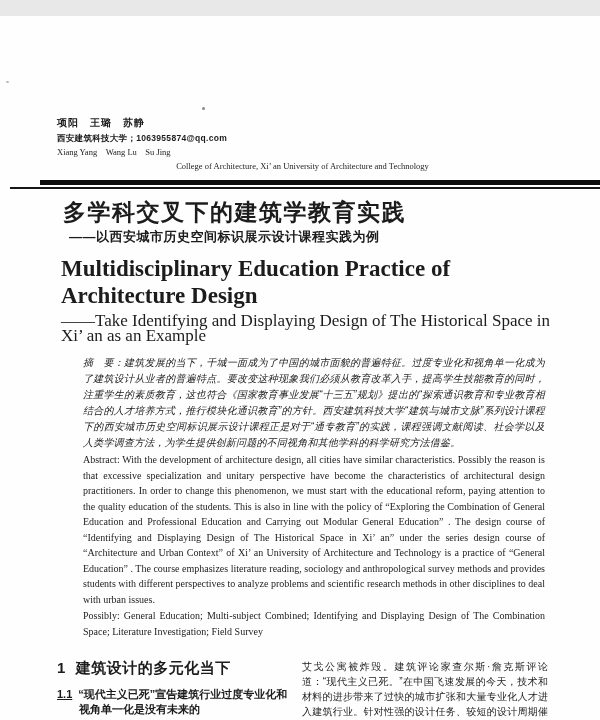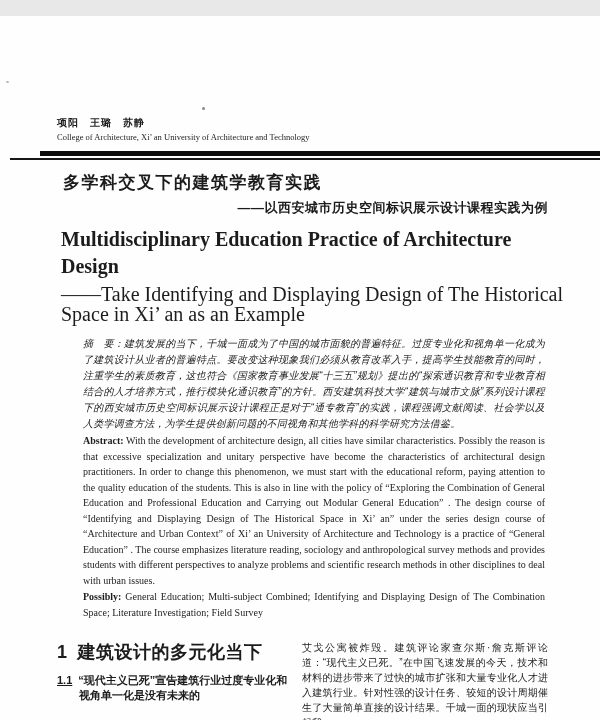--- a/index.html
+++ b/index.html
@@ -18,74 +18,76 @@
 
   .speck { position: absolute; background: #8a8a8a; border-radius: 50%; }
   .speck-a { left: 202px; top: 91px; width: 3px; height: 3px; }
   .speck-b { left: 6px; top: 65px; width: 3px; height: 2px; background: #b5b5b5; }
 
   
   .head { padding-top: 100px; }
   .authors-cn { font-size: 10px; font-weight: 700; letter-spacing: 1px; line-height: 13px; }
   .affil-cn   { font-size: 8.5px; font-weight: 600; line-height: 12px; margin-top: 3px; letter-spacing: 0.3px; }
   .authors-en { font-size: 8.5px; line-height: 12px; margin-top: 2px; font-family: "Liberation Serif", serif; }
-  .affil-en   { font-size: 8.5px; line-height: 12px; margin-top: 2px; font-family: "Liberation Serif", serif; }
+  .affil-en   { font-size: 8.5px; line-height: 12px; margin-top: 2px; font-family: "Liberation Serif", serif; text-align: center; }
 
   
   .rule { margin: 8px -52px 0 -47px; }
   .rule .bar-top { height: 5px; background: #0b0b0b; margin-left: 30px; }
   .rule .bar-gap { height: 2px; }
   .rule .bar-bottom { height: 2px; background: #161616; }
 
-  .title-cn { margin: 10px 0 0 6px; font-size: 17px; font-weight: 800; letter-spacing: 1.5px; line-height: 26px; }
-  .subtitle-cn { margin: 3px 0 0 12px; font-size: 13px; font-weight: 600; letter-spacing: 0.5px; line-height: 18px; text-align: right; }
+  .title-cn { margin: 10px 0 0 6px; font-size: 23px; font-weight: 800; letter-spacing: 1.5px; line-height: 26px; }
+  .subtitle-cn { margin: 3px 0 0 12px; font-size: 13px; font-weight: 600; letter-spacing: 0.5px; line-height: 18px; }
 
   .title-en {
     margin: 9px 0 0 4px; font-family: "Liberation Serif", serif;
-    font-size: 20px; font-weight: 700; line-height: 27px; width: 505px;
+    font-size: 23px; font-weight: 700; line-height: 27px; width: 505px;
   }
   .subtitle-en {
     margin: 4px 0 0 4px; font-family: "Liberation Serif", serif;
-    font-size: 20px; line-height: 20px; width: 505px;
+    font-size: 17px; line-height: 15px; width: 505px;
   }
 
   
   .abstract { margin: 12px 3px 0 26px; }
   .abs-cn, .kw-cn {
     margin: 0; font-size: 10px; line-height: 16px; text-align: justify;
     font-style: italic; letter-spacing: 0.2px;
   }
   .abs-cn b, .kw-cn b { font-weight: 400; }
   .abs-en, .kw-en {
     margin: 1px 0 0; font-family: "Liberation Serif", serif;
     font-size: 10px; line-height: 15.5px; text-align: justify;
   }
-  .abs-en b, .kw-en b { font-weight: 700; }
+  .abs-en b, .kw-en b { font-weight: 400; }
 
   
   .columns { display: flex; justify-content: space-between; margin-top: 20px; }
   .col-left { width: 238px; }
   .col-right { width: 246px; }
-  .sec-h1 { margin: 0 0 9px; font-size: 18px; font-weight: 800; letter-spacing: 0.5px; }
+  .sec-h1 { margin: 0 0 9px; font-size: 15px; font-weight: 800; letter-spacing: 0.5px; }
   .sec-h1 .num { margin-right: 10px; }
   .sec-h2 { margin: 0 0 4px; font-size: 11px; font-weight: 800; line-height: 15px;
             padding-left: 22px; text-indent: -22px; }
   .sec-h2 .num { margin-right: 6px; text-decoration: underline; }
   .body-p { margin: 0; font-size: 10px; line-height: 15px; text-align: justify; }
 </style>
 </head>
 <body>
 
 <div class="page">
   <div class="speck speck-a"></div>
   <div class="speck speck-b"></div>
 
   <div class="content">
     <header class="head">
       <div class="authors-cn">项阳　王璐　苏静</div>
+      <div class="affil-cn">西安建筑科技大学；1063955874@qq.com</div>
+      <div class="authors-en">Xiang Yang　Wang Lu　Su Jing</div>
       <div class="affil-en">College of Architecture, Xi’ an University of Architecture and Technology</div>
     </header>
 
     <div class="rule">
       <div class="bar-top"></div>
       <div class="bar-gap"></div>
       <div class="bar-bottom"></div>
     </div>
 
     <h1 class="title-cn">多学科交叉下的建筑学教育实践</h1>

